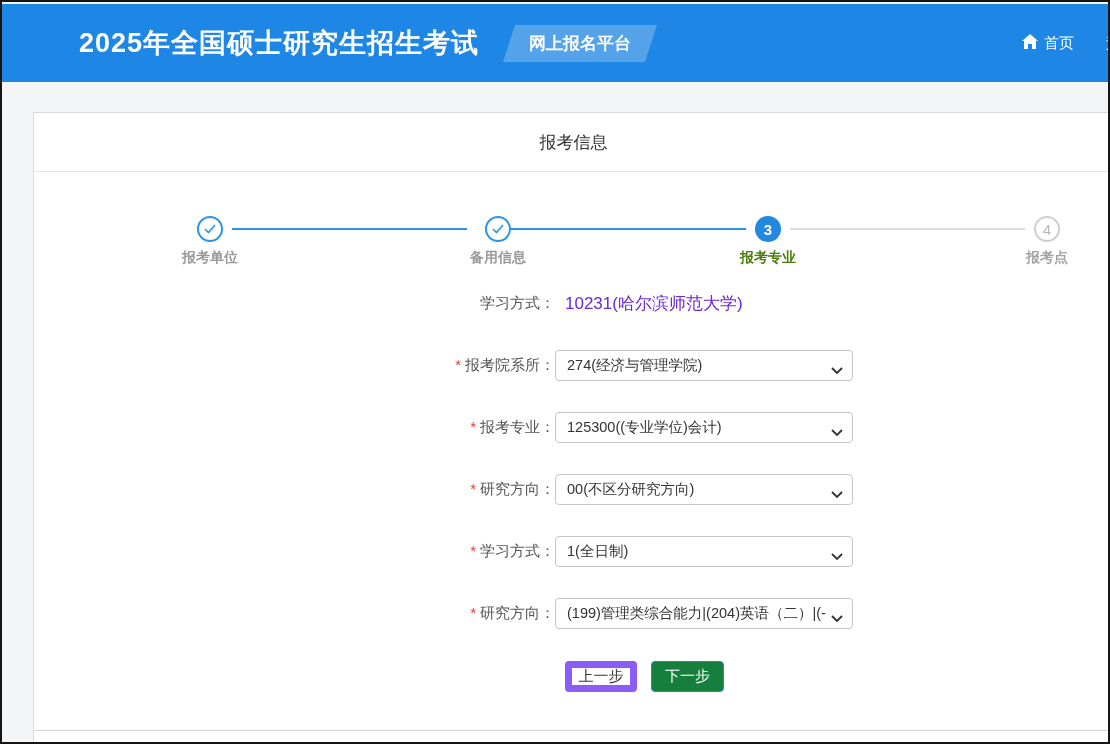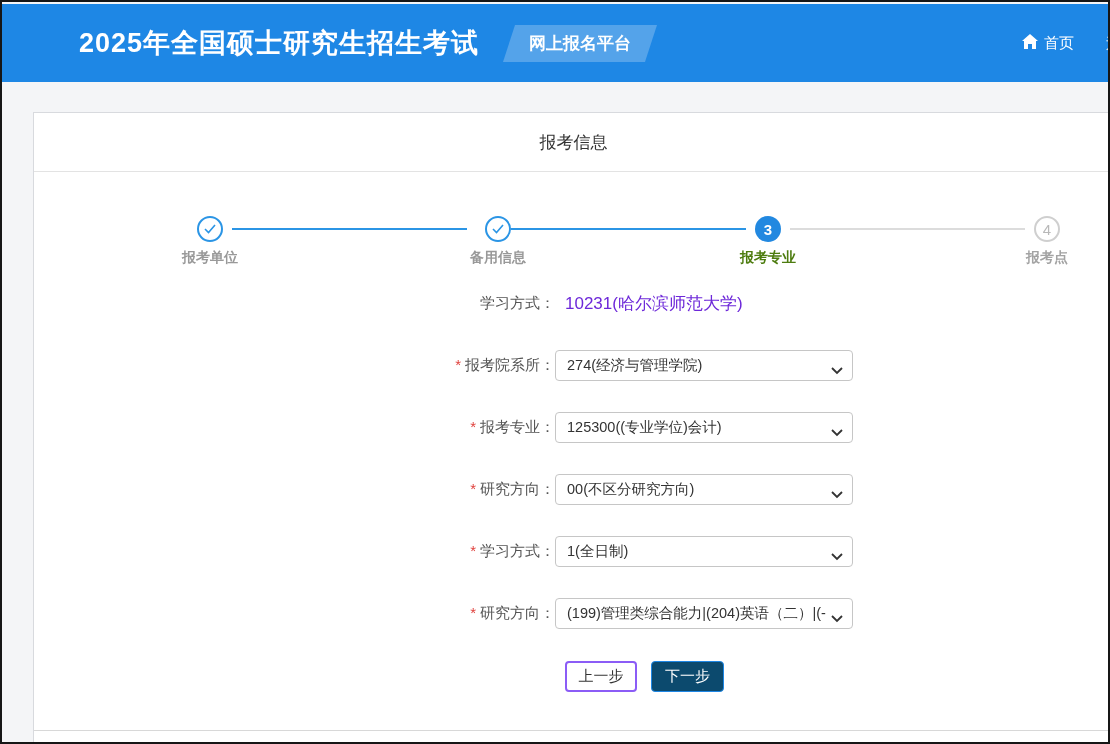--- a/index.html
+++ b/index.html
@@ -66,22 +66,22 @@
     width:298px; height:31px; background:#fff;
     border:1px solid #c6c6c6; border-radius:4px;
     display:flex; align-items:center; padding:0 26px 0 11px;
     font-size:14.5px; color:#333; position:relative; cursor:pointer;
   }
   .select .select-value { white-space:nowrap; overflow:hidden; }
   .select .chevron { position:absolute; right:9px; top:11px; }
 
   .btn-row { display:flex; margin-top:17px; padding-left:531px; }
   .btn { height:31px; border-radius:4px; font-size:15px; display:flex; align-items:center; justify-content:center; cursor:pointer; }
-  .btn-prev { width:72px; background:#fff; border:2px solid #8b5cf6; color:#333; }
-  .btn-next { width:73px; margin-left:14px; background:#0c4a6e; border:1px solid #1e87e5; color:#fff; }
+  .btn-prev { width:72px; background:#fff; border:7px solid #8b5cf6; color:#333; }
+  .btn-next { width:73px; margin-left:14px; background:#15803d; border:1px solid #1e87e5; color:#fff; }
 </style>
 </head>
 <body>
 
 <div class="frame">
 
   <div class="header">
     <div class="header-title">2025年全国硕士研究生招生考试</div>
     <div class="badge">
       <span>网上报名平台</span>

